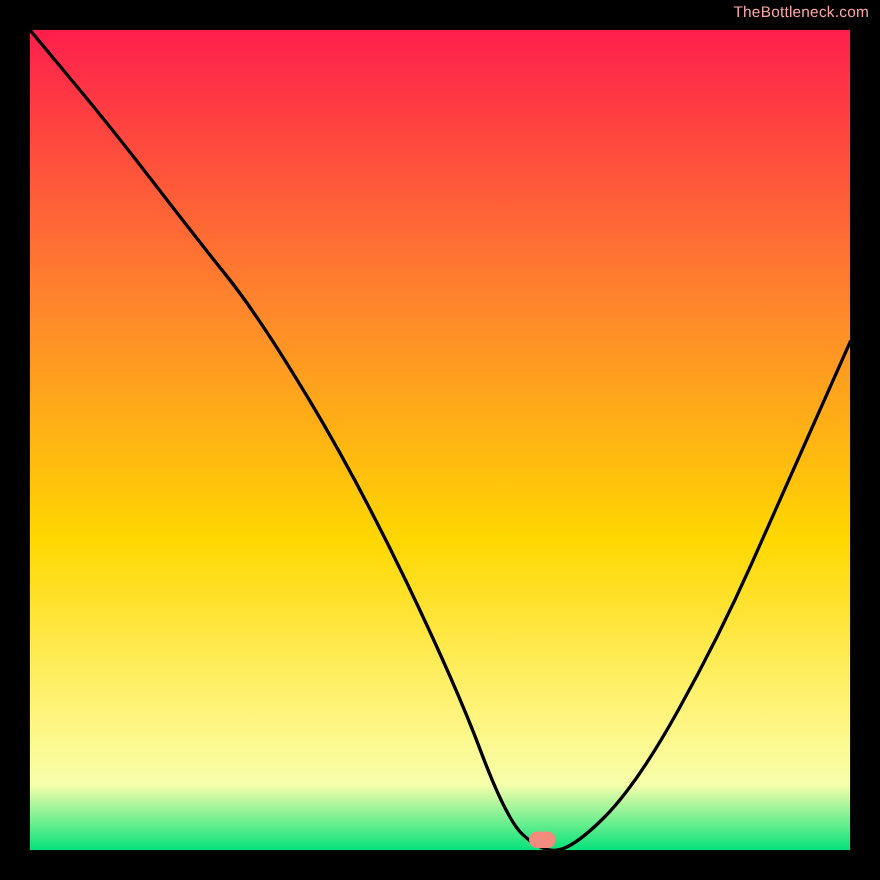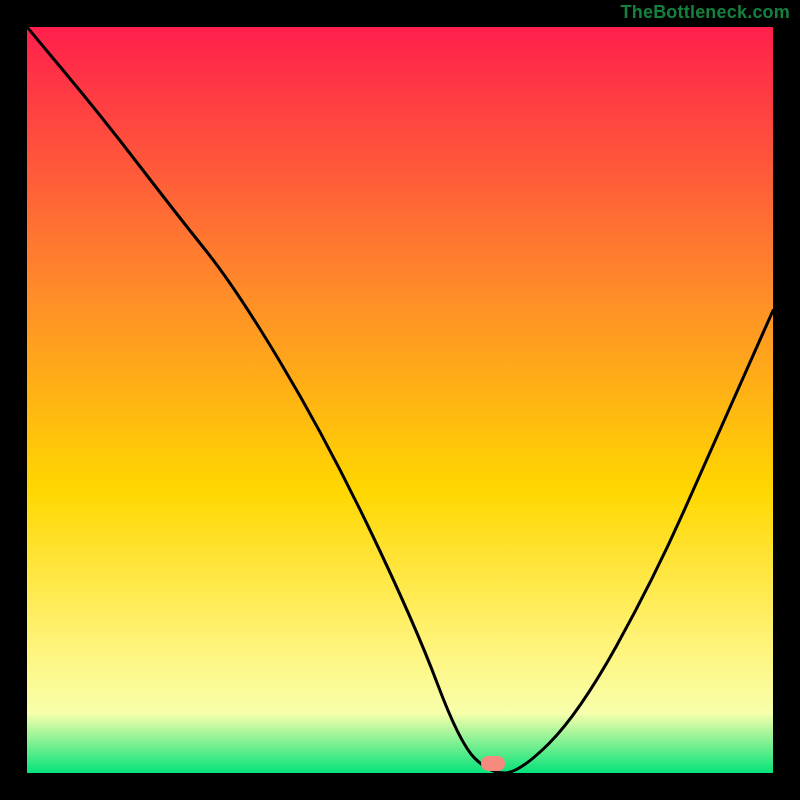--- a/index.html
+++ b/index.html
@@ -14,23 +14,23 @@
     position: relative;
     width: 800px;
     height: 800px;
     background: #000;
   }
   .watermark {
     position: absolute;
     top: 2px;
     right: 10px;
     font-family: Arial, Helvetica, sans-serif;
-    font-size: 18px;
-    font-weight: 700;
-    color: #15803d;
+    font-size: 14px;
+    font-weight: 400;
+    color: #fca5a5;
     letter-spacing: 0.2px;
   }
   .plot {
     position: absolute;
     left: 27px;
     top: 27px;
     width: 746px;
     height: 746px;
   }
   .plot svg {

